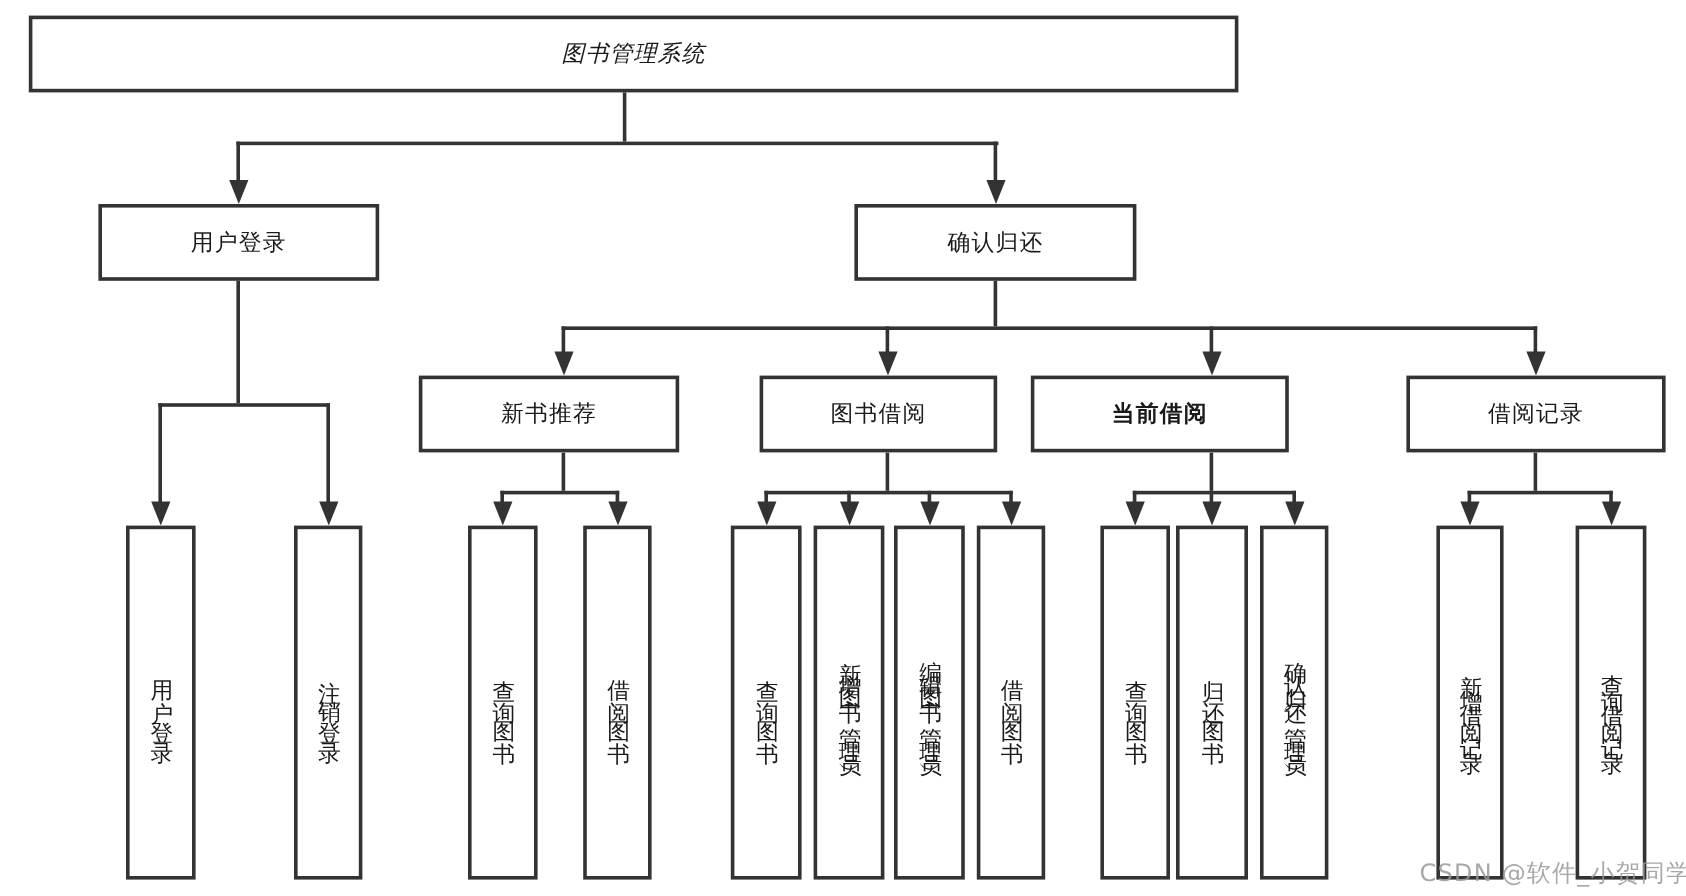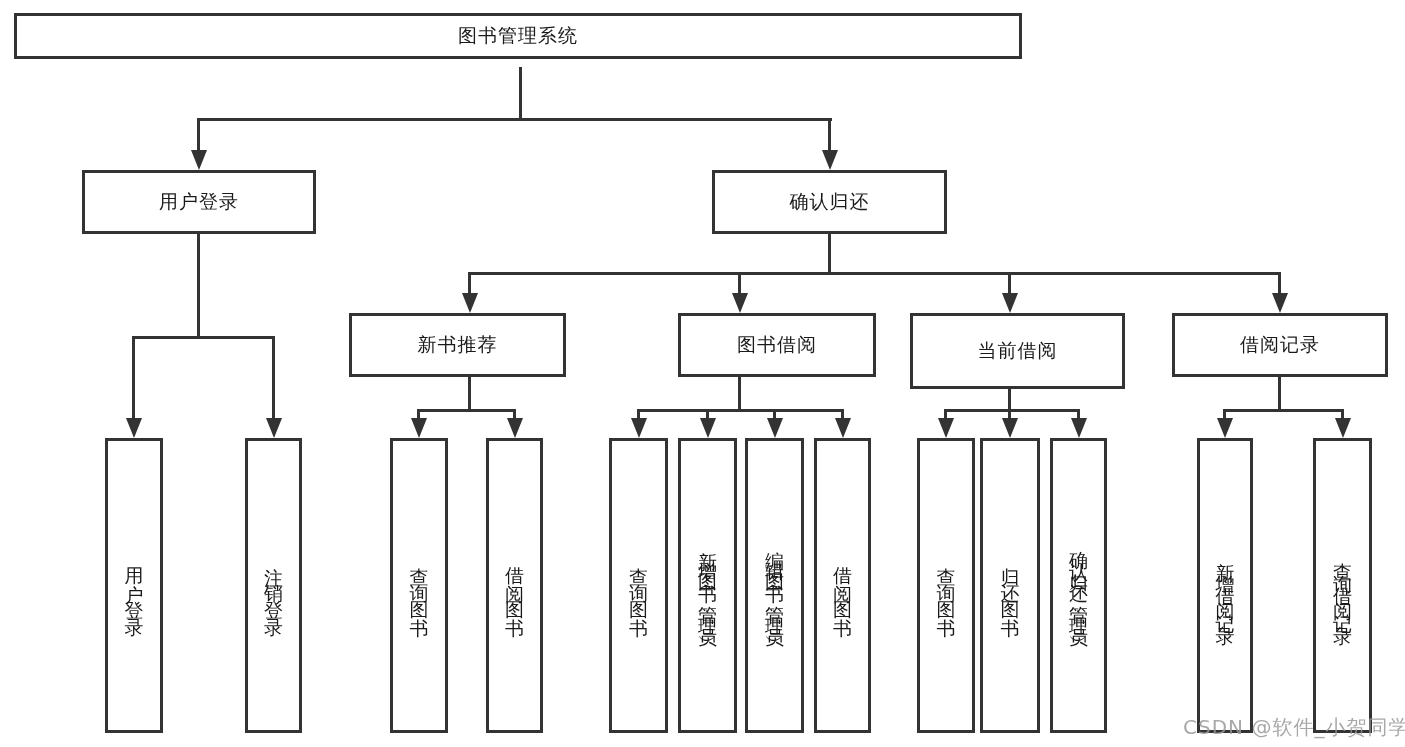--- a/index.html
+++ b/index.html
@@ -36,31 +36,31 @@
   }
   .watermark{
     position:absolute;left:1183px;top:714px;z-index:5;
     font-size:20px;color:rgba(153,153,153,0.85);letter-spacing:1px;
     white-space:nowrap;
   }
 </style>
 </head>
 <body>
 
-<div class="node" style="left:14px;top:13px;width:1008px;height:46px;">图书管理系统</div>
+<div class="node" style="left:24px;top:13px;width:1008px;height:64px;font-style:italic;">图书管理系统</div>
 
 <div class="node" style="left:82px;top:170px;width:234px;height:64px;">用户登录</div>
 
 <div class="node" style="left:712px;top:170px;width:235px;height:64px;">确认归还</div>
 
 <div class="node" style="left:349px;top:313px;width:217px;height:64px;">新书推荐</div>
 
-<div class="node" style="left:633px;top:313px;width:198px;height:64px;margin-left:45px;">图书借阅</div>
+<div class="node" style="left:633px;top:313px;width:198px;height:64px;">图书借阅</div>
 
-<div class="node" style="left:910px;top:313px;width:215px;height:76px;">当前借阅</div>
+<div class="node" style="left:859px;top:313px;width:215px;height:64px;font-weight:bold;">当前借阅</div>
 
 <div class="node" style="left:1172px;top:313px;width:216px;height:64px;">借阅记录</div>
 
 <div class="leaf" style="left:105px;width:58px;">
   <span class="vtext sp-l">用户登录</span>
 </div>
 <div class="leaf" style="left:245px;width:57px;">
   <span class="vtext sp-l">注销登录</span>
 </div>
 

